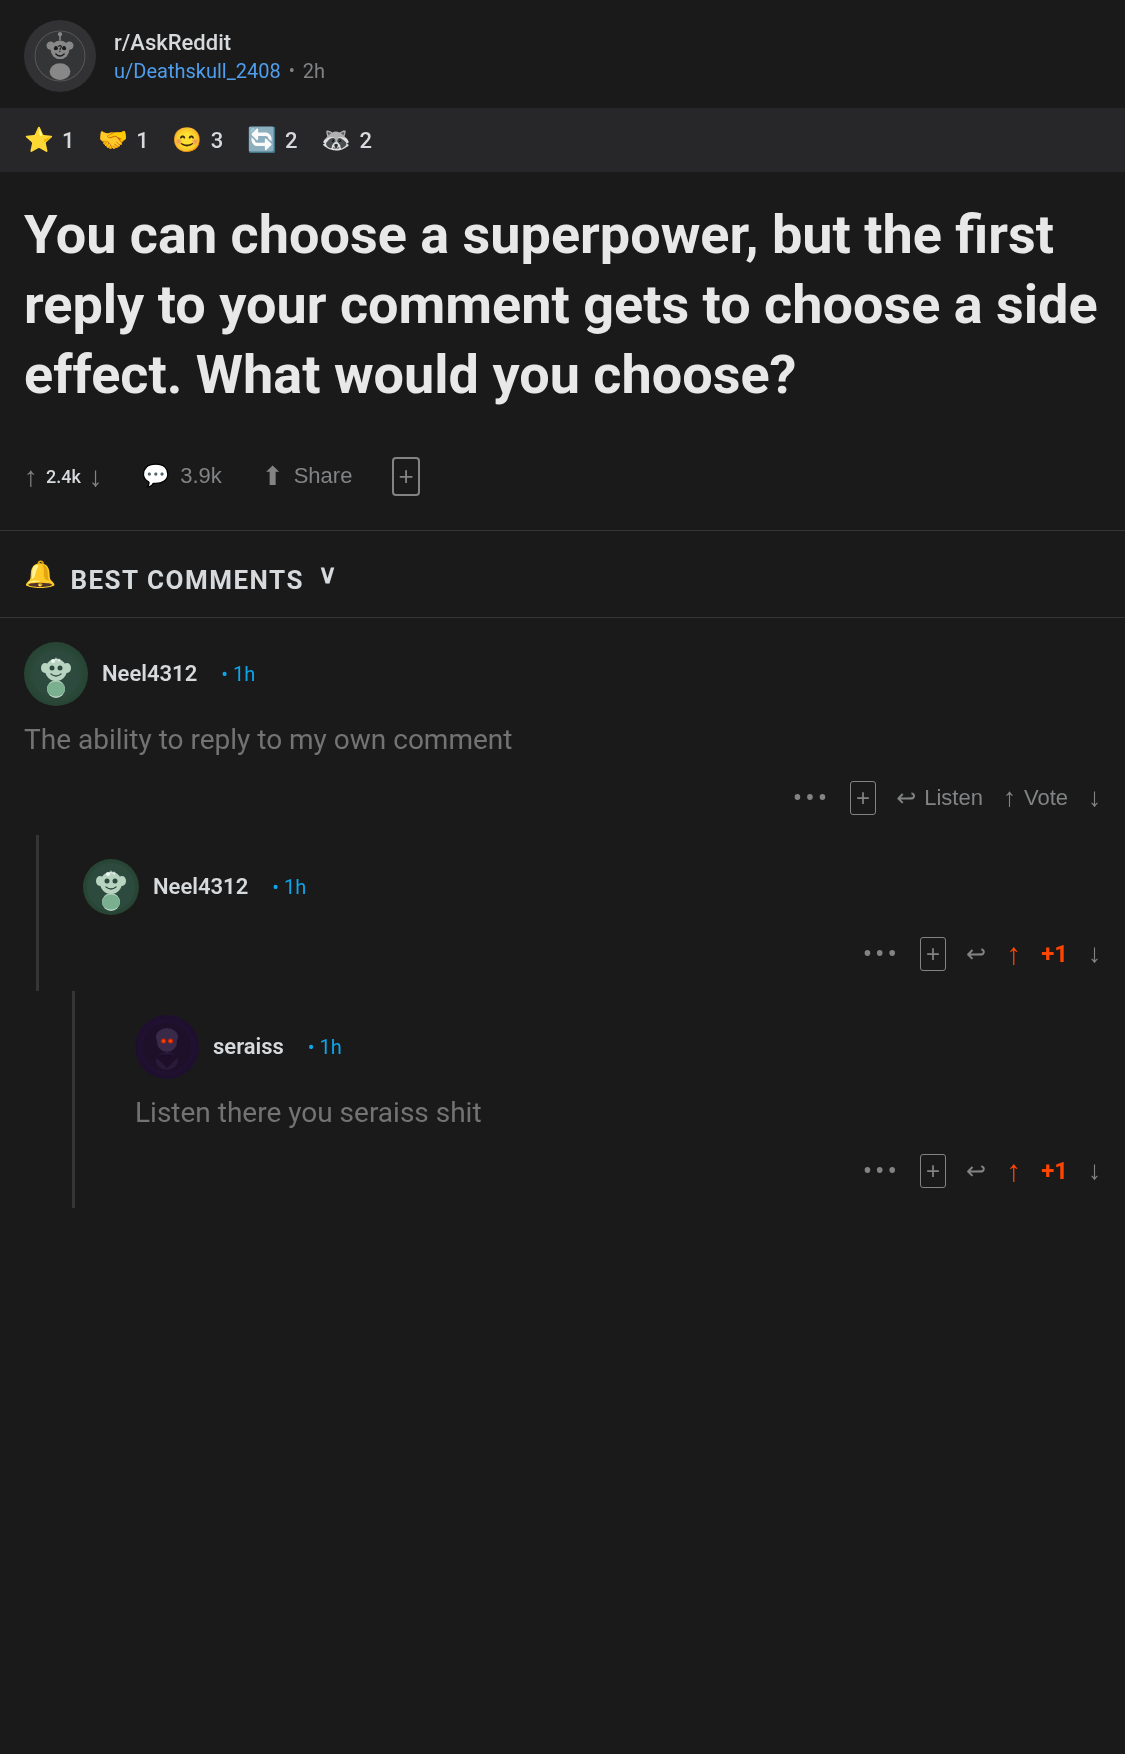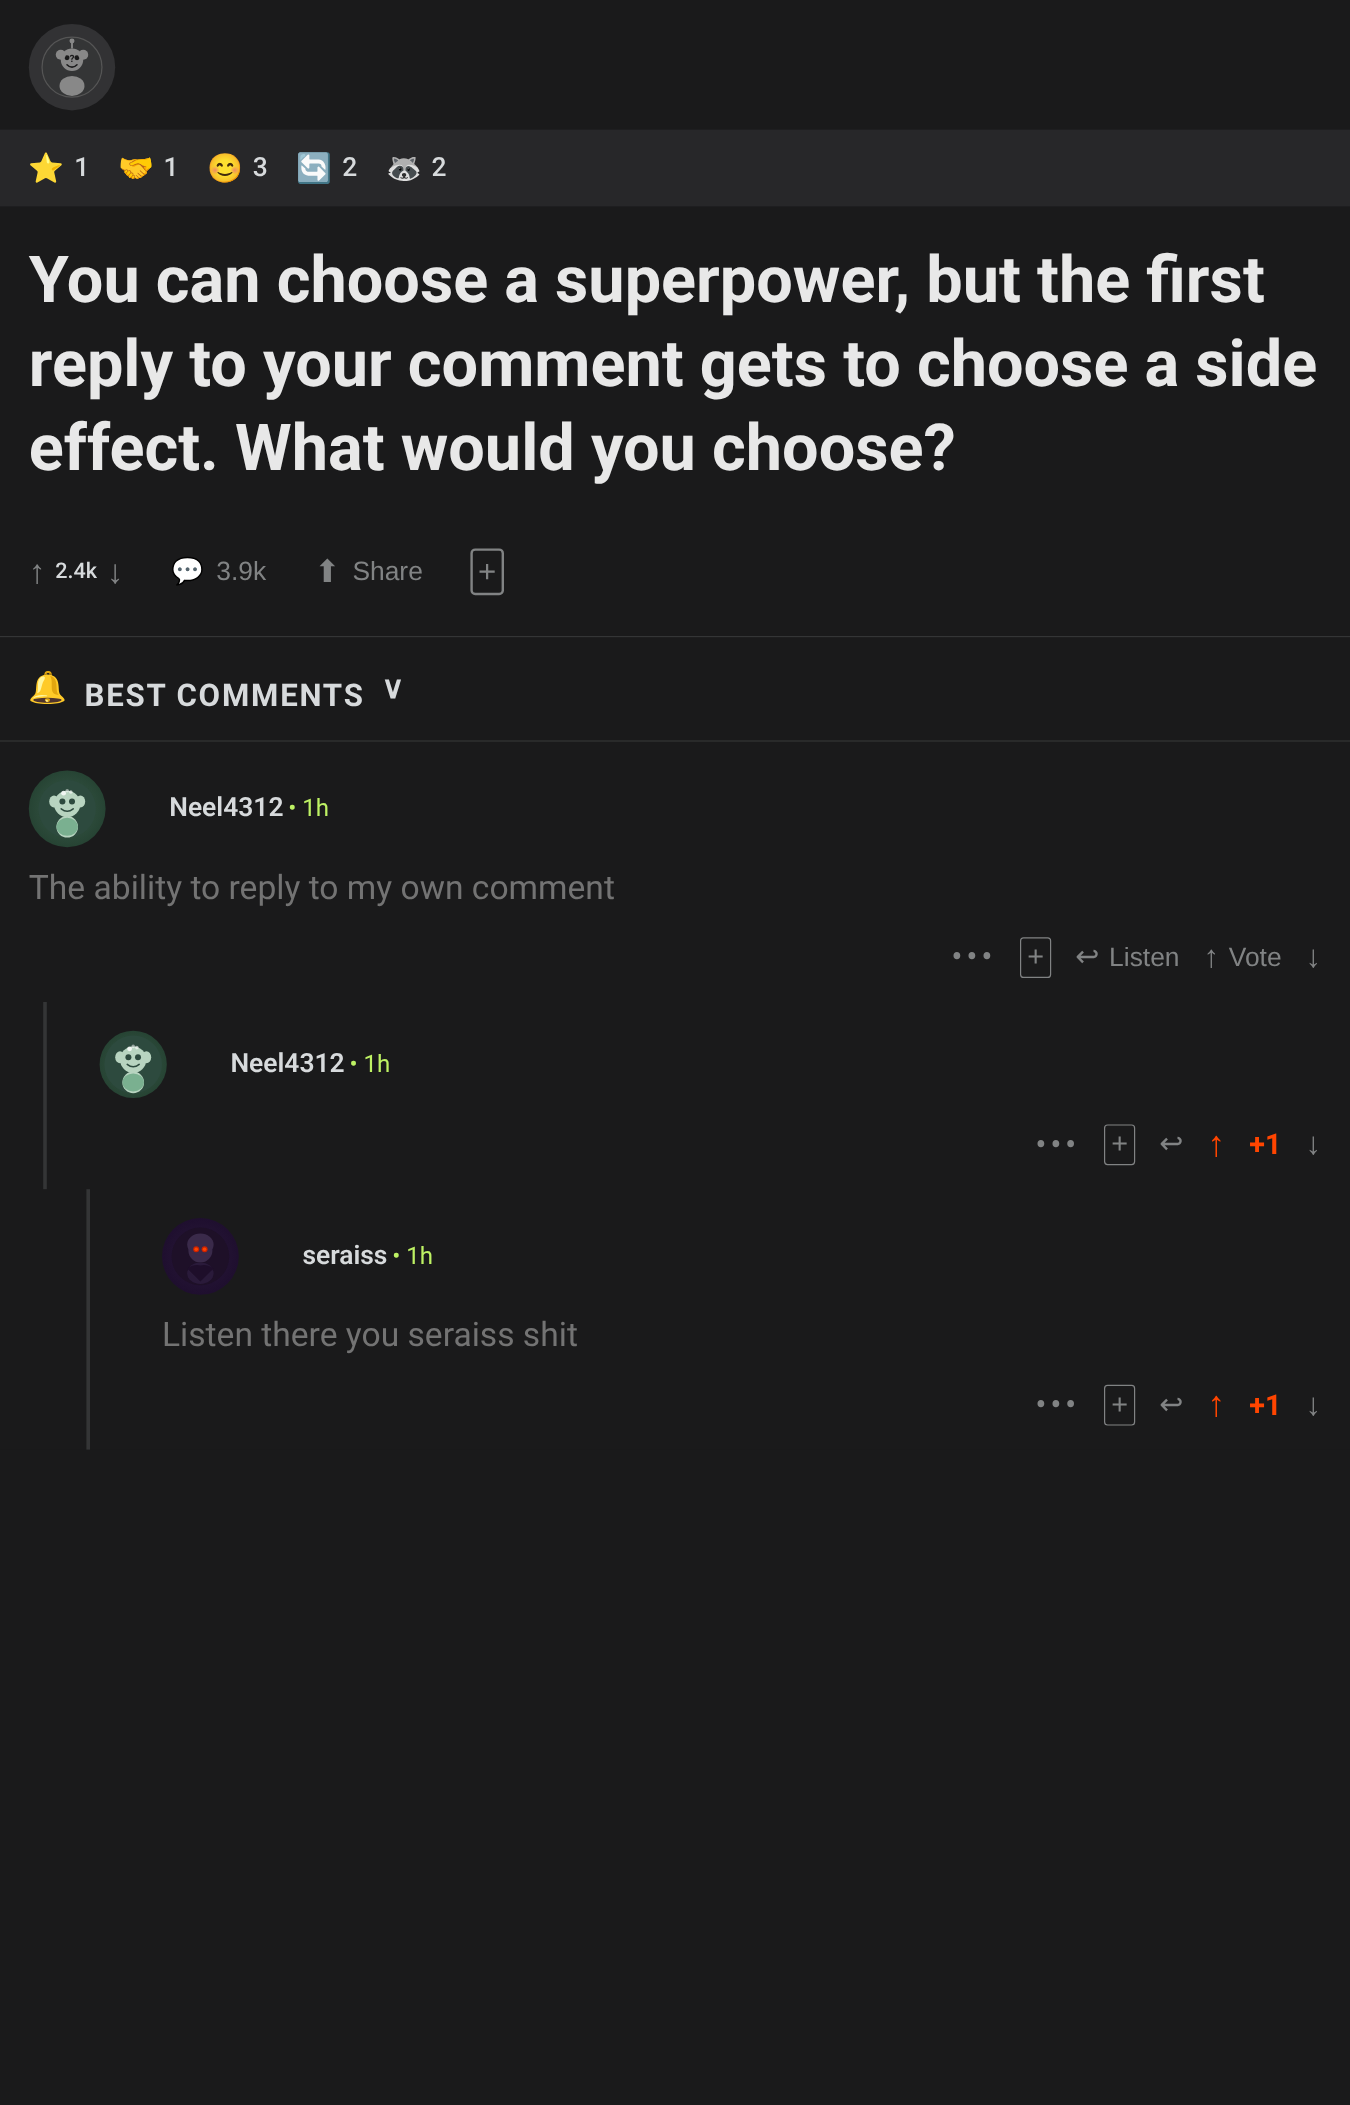--- a/index.html
+++ b/index.html
@@ -210,27 +210,26 @@
 
     .comment-avatar svg {
       width: 50px;
       height: 50px;
     }
 
     .comment-username {
       color: #d7dadc;
       font-size: 22px;
       font-weight: 600;
-      margin-left: 39px;
     }
 
     .comment-time {
-      color: #bef264;
+      color: #0ea5e9;
       font-size: 20px;
-      margin-left: 0;
+      margin-left: 20px;
     }
 
     .comment-text {
       font-size: 28px;
       color: #737373;
       line-height: 1.4;
       padding: 0 0 14px 0;
     }
 
     .comment-actions {
@@ -317,20 +316,28 @@
         <circle cx="32" cy="30" r="8" fill="#888"></circle>
         <circle cx="68" cy="30" r="8" fill="#888"></circle>
 
         <line x1="50" y1="20" x2="50" y2="10" stroke="#888" stroke-width="3"></line>
         <circle cx="50" cy="8" r="4" fill="#888"></circle>
 
         <ellipse cx="50" cy="80" rx="20" ry="16" fill="#888"></ellipse>
 
         <text x="46" y="42" font-size="16" fill="#1a1a1b" font-weight="bold">?</text>
       </svg>
+    </div>
+    <div class="post-meta">
+      <span class="subreddit-name">r/AskReddit</span>
+      <div class="user-info">
+        <span class="username">u/Deathskull_2408</span>
+        <span class="dot-separator">•</span>
+        <span class="time-ago">2h</span>
+      </div>
     </div>
   </div>
 
   <div class="awards-bar">
     <div class="award-item">
       <span>⭐</span>
       <span class="award-count">1</span>
     </div>
     <div class="award-item">
       <span>🤝</span>

